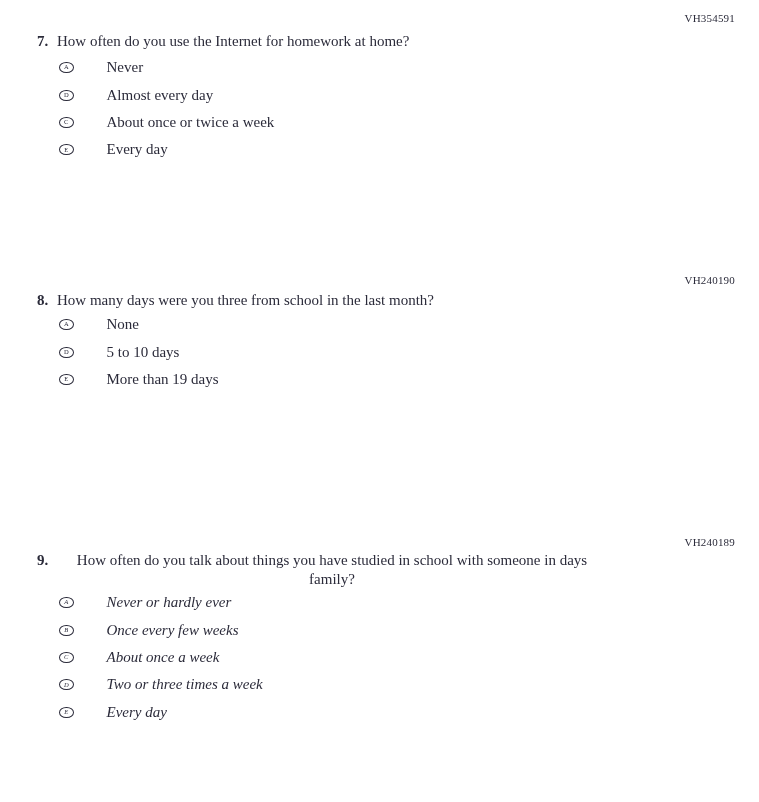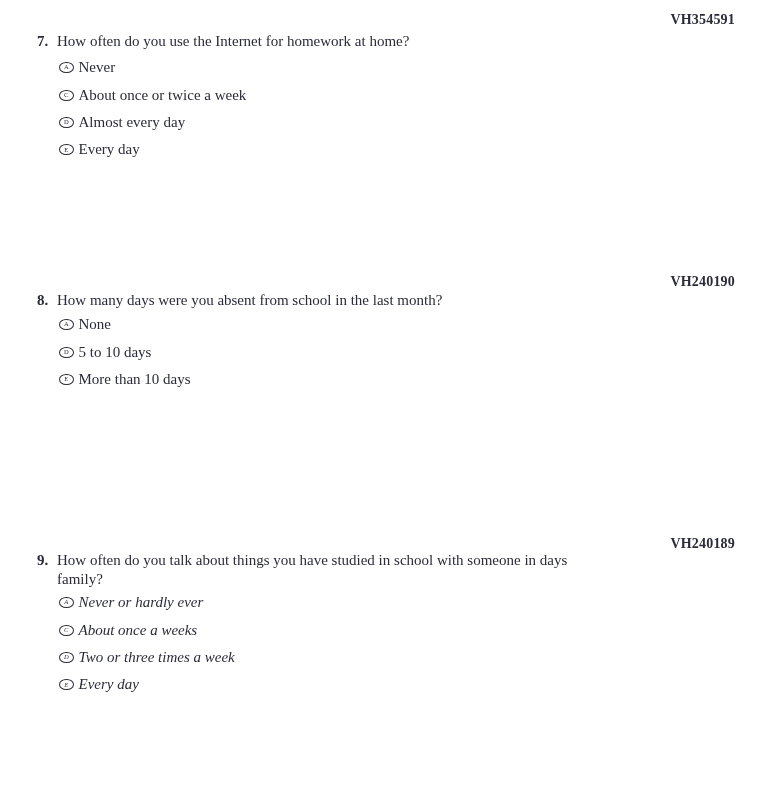--- a/index.html
+++ b/index.html
@@ -10,47 +10,48 @@
     height: 802px;
     position: relative;
     font-family: "Liberation Serif", "DejaVu Serif", serif;
     color: var(--ink);
     overflow: hidden;
   }
   .question { position: absolute; left: 0; width: 759px; }
   .item-code {
     position: absolute;
     right: 24px;
-    font-size: 14px;
-    font-weight: 700;
+    font-size: 11px;
+    font-weight: 400;
     letter-spacing: 0.2px;
     color: var(--ink);
   }
   .q-line {
     position: absolute;
     left: 37px;
     display: flex;
     font-size: 15px;
     line-height: 18.5px;
   }
   .q-num {
     font-weight: bold;
     width: 20px;
     flex: 0 0 20px;
   }
-  .q-text { max-width: 550px; }
+  .q-text { max-width: 550px; text-align: center; }
   ul.options {
     position: absolute;
     left: 59px;
     list-style: none;
   }
   li.option {
     height: 27.4px;
     display: flex;
     align-items: center;
+    gap: 28px;
   }
   .bubble {
     display: inline-flex;
     align-items: center;
     justify-content: center;
     width: 14.5px;
     height: 11px;
     border: 1.2px solid var(--ink);
     border-radius: 50%;
     flex: 0 0 14.5px;
@@ -90,85 +91,91 @@
   </div>
   <ul class="options">
     <li class="option">
       <span class="bubble">
           <span class="bubble-letter">A</span>
         </span>
       <span class="opt-label">Never</span>
     </li>
     <li class="option">
       <span class="bubble">
+          <span class="bubble-letter">D</span>
+        </span>
+      <span class="opt-label">Almost every day</span>
+    </li>
+    <li class="option">
+      <span class="bubble">
           <span class="bubble-letter">C</span>
         </span>
       <span class="opt-label">About once or twice a week</span>
-    </li>
-    <li class="option">
-      <span class="bubble">
-          <span class="bubble-letter">D</span>
-        </span>
-      <span class="opt-label">Almost every day</span>
     </li>
     <li class="option">
       <span class="bubble">
           <span class="bubble-letter">E</span>
         </span>
       <span class="opt-label">Every day</span>
     </li>
   </ul>
 </section>
 
 <section class="question" id="q8">
   <div class="item-code">VH240190</div>
   <div class="q-line">
     <span class="q-num">8.</span>
-    <span class="q-text">How many days were you absent from school in the last month?</span>
+    <span class="q-text">How many days were you three from school in the last month?</span>
   </div>
   <ul class="options">
     <li class="option">
       <span class="bubble">
           <span class="bubble-letter">A</span>
         </span>
       <span class="opt-label">None</span>
     </li>
     <li class="option">
       <span class="bubble">
           <span class="bubble-letter">D</span>
         </span>
       <span class="opt-label">5 to 10 days</span>
     </li>
     <li class="option">
       <span class="bubble">
           <span class="bubble-letter">E</span>
         </span>
-      <span class="opt-label">More than 10 days</span>
+      <span class="opt-label">More than 19 days</span>
     </li>
   </ul>
 </section>
 
 <section class="question" id="q9">
   <div class="item-code">VH240189</div>
   <div class="q-line">
     <span class="q-num">9.</span>
     <span class="q-text">How often do you talk about things you have studied in school with someone in days family?</span>
   </div>
   <ul class="options">
     <li class="option">
       <span class="bubble">
           <span class="bubble-letter">A</span>
         </span>
       <span class="opt-label">Never or hardly ever</span>
     </li>
     <li class="option">
       <span class="bubble">
+          <span class="bubble-letter">B</span>
+        </span>
+      <span class="opt-label">Once every few weeks</span>
+    </li>
+    <li class="option">
+      <span class="bubble">
           <span class="bubble-letter">C</span>
         </span>
-      <span class="opt-label">About once a weeks</span>
+      <span class="opt-label">About once a week</span>
     </li>
     <li class="option">
       <span class="bubble">
           <span class="bubble-letter">D</span>
         </span>
       <span class="opt-label">Two or three times a week</span>
     </li>
     <li class="option">
       <span class="bubble">
           <span class="bubble-letter">E</span>

